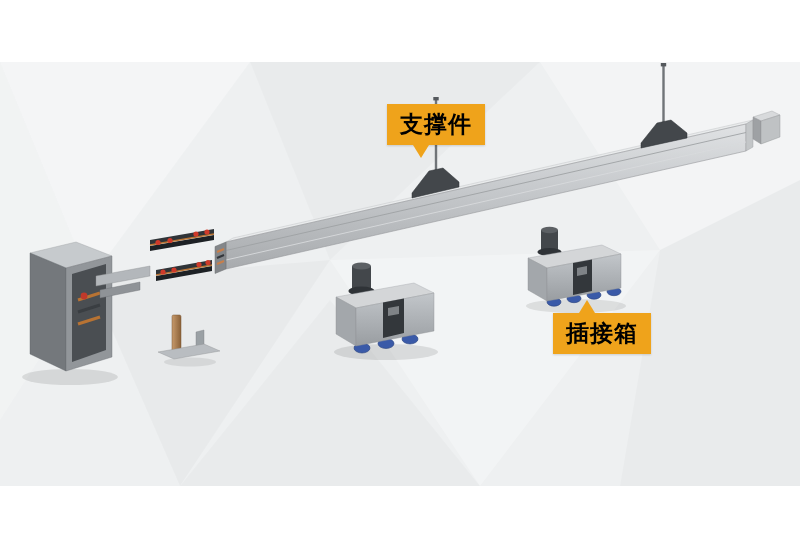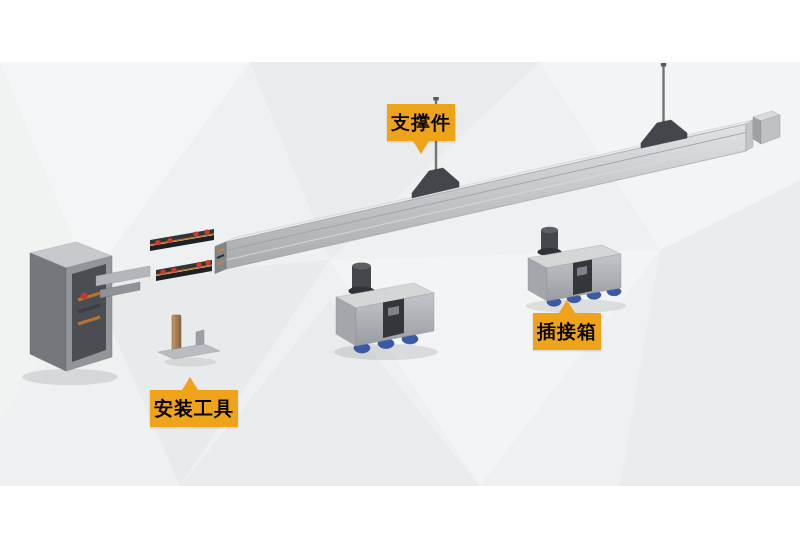--- a/index.html
+++ b/index.html
@@ -3,22 +3,22 @@
 <meta charset="utf-8">
 <style>
   html,body{margin:0;padding:0;background:#ffffff;}
   .stage{
     position:relative;width:800px;height:547px;background:#ffffff;overflow:hidden;
     font-family:"DejaVu Sans","Liberation Sans",sans-serif;
   }
   .scene{position:absolute;left:0;top:0;}
   .label{
     position:absolute;background:#EFA31B;color:#000;
-    font-weight:bold;font-size:19px;line-height:1;
-    padding:9px 4px;white-space:nowrap;letter-spacing:1px;
+    font-weight:bold;font-size:23px;line-height:1;
+    padding:9px 13px;white-space:nowrap;letter-spacing:1px;
     box-shadow:0 1px 2px rgba(0,0,0,0.15);
   }
   .tri{position:absolute;width:0;height:0;}
   .tri-down{top:100%;border-left:8px solid transparent;border-right:8px solid transparent;border-top:13px solid #EFA31B;}
   .tri-up{bottom:100%;border-left:8px solid transparent;border-right:8px solid transparent;border-bottom:13px solid #EFA31B;}
 </style>
 </head>
 <body>
 
 <div class="stage">
@@ -153,23 +153,19 @@
 
   <div class="label" style="left:387px;top:104px;">
     <span>支撑件</span>
     <span class="tri tri-down" style="left:26px;"></span>
   </div>
 
 
 
 
 
-  <div class="label" style="left:150px;top:390px;">
-    <span>安装工具</span>
-    <span class="tri tri-up" style="left:32px;"></span>
-  </div>
 
-  <div class="label" style="left:533px;top:313px;">
+  <div class="label" style="left:553px;top:313px;">
     <span>插接箱</span>
     <span class="tri tri-up" style="left:26px;"></span>
   </div>
 
 </div>
 
 </body></html>

